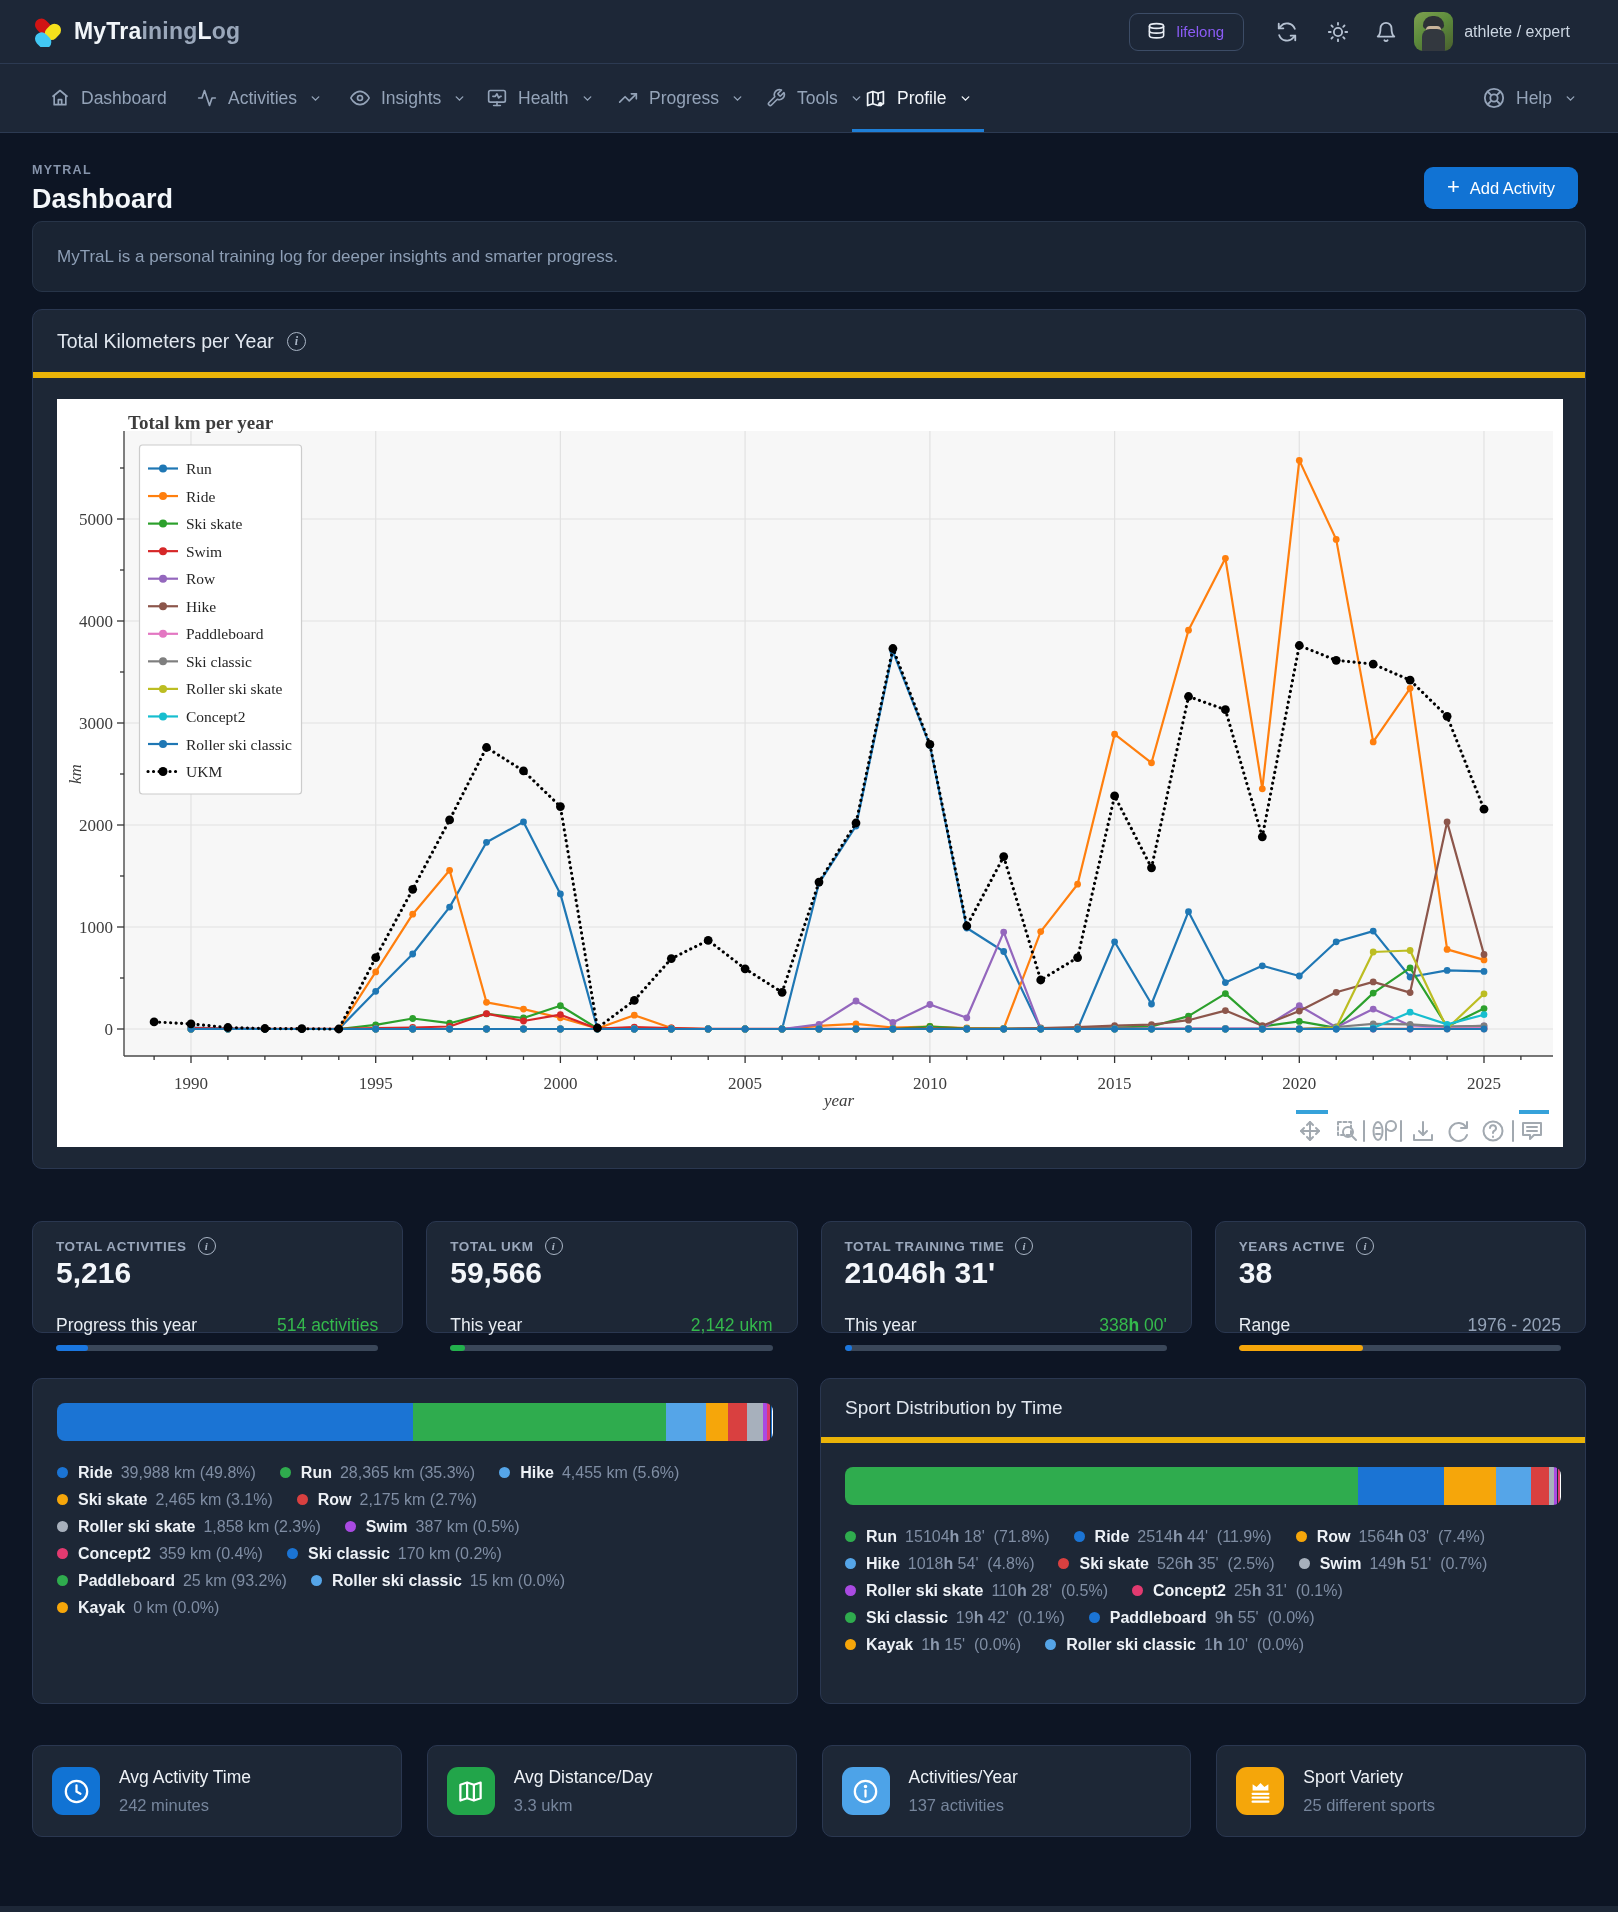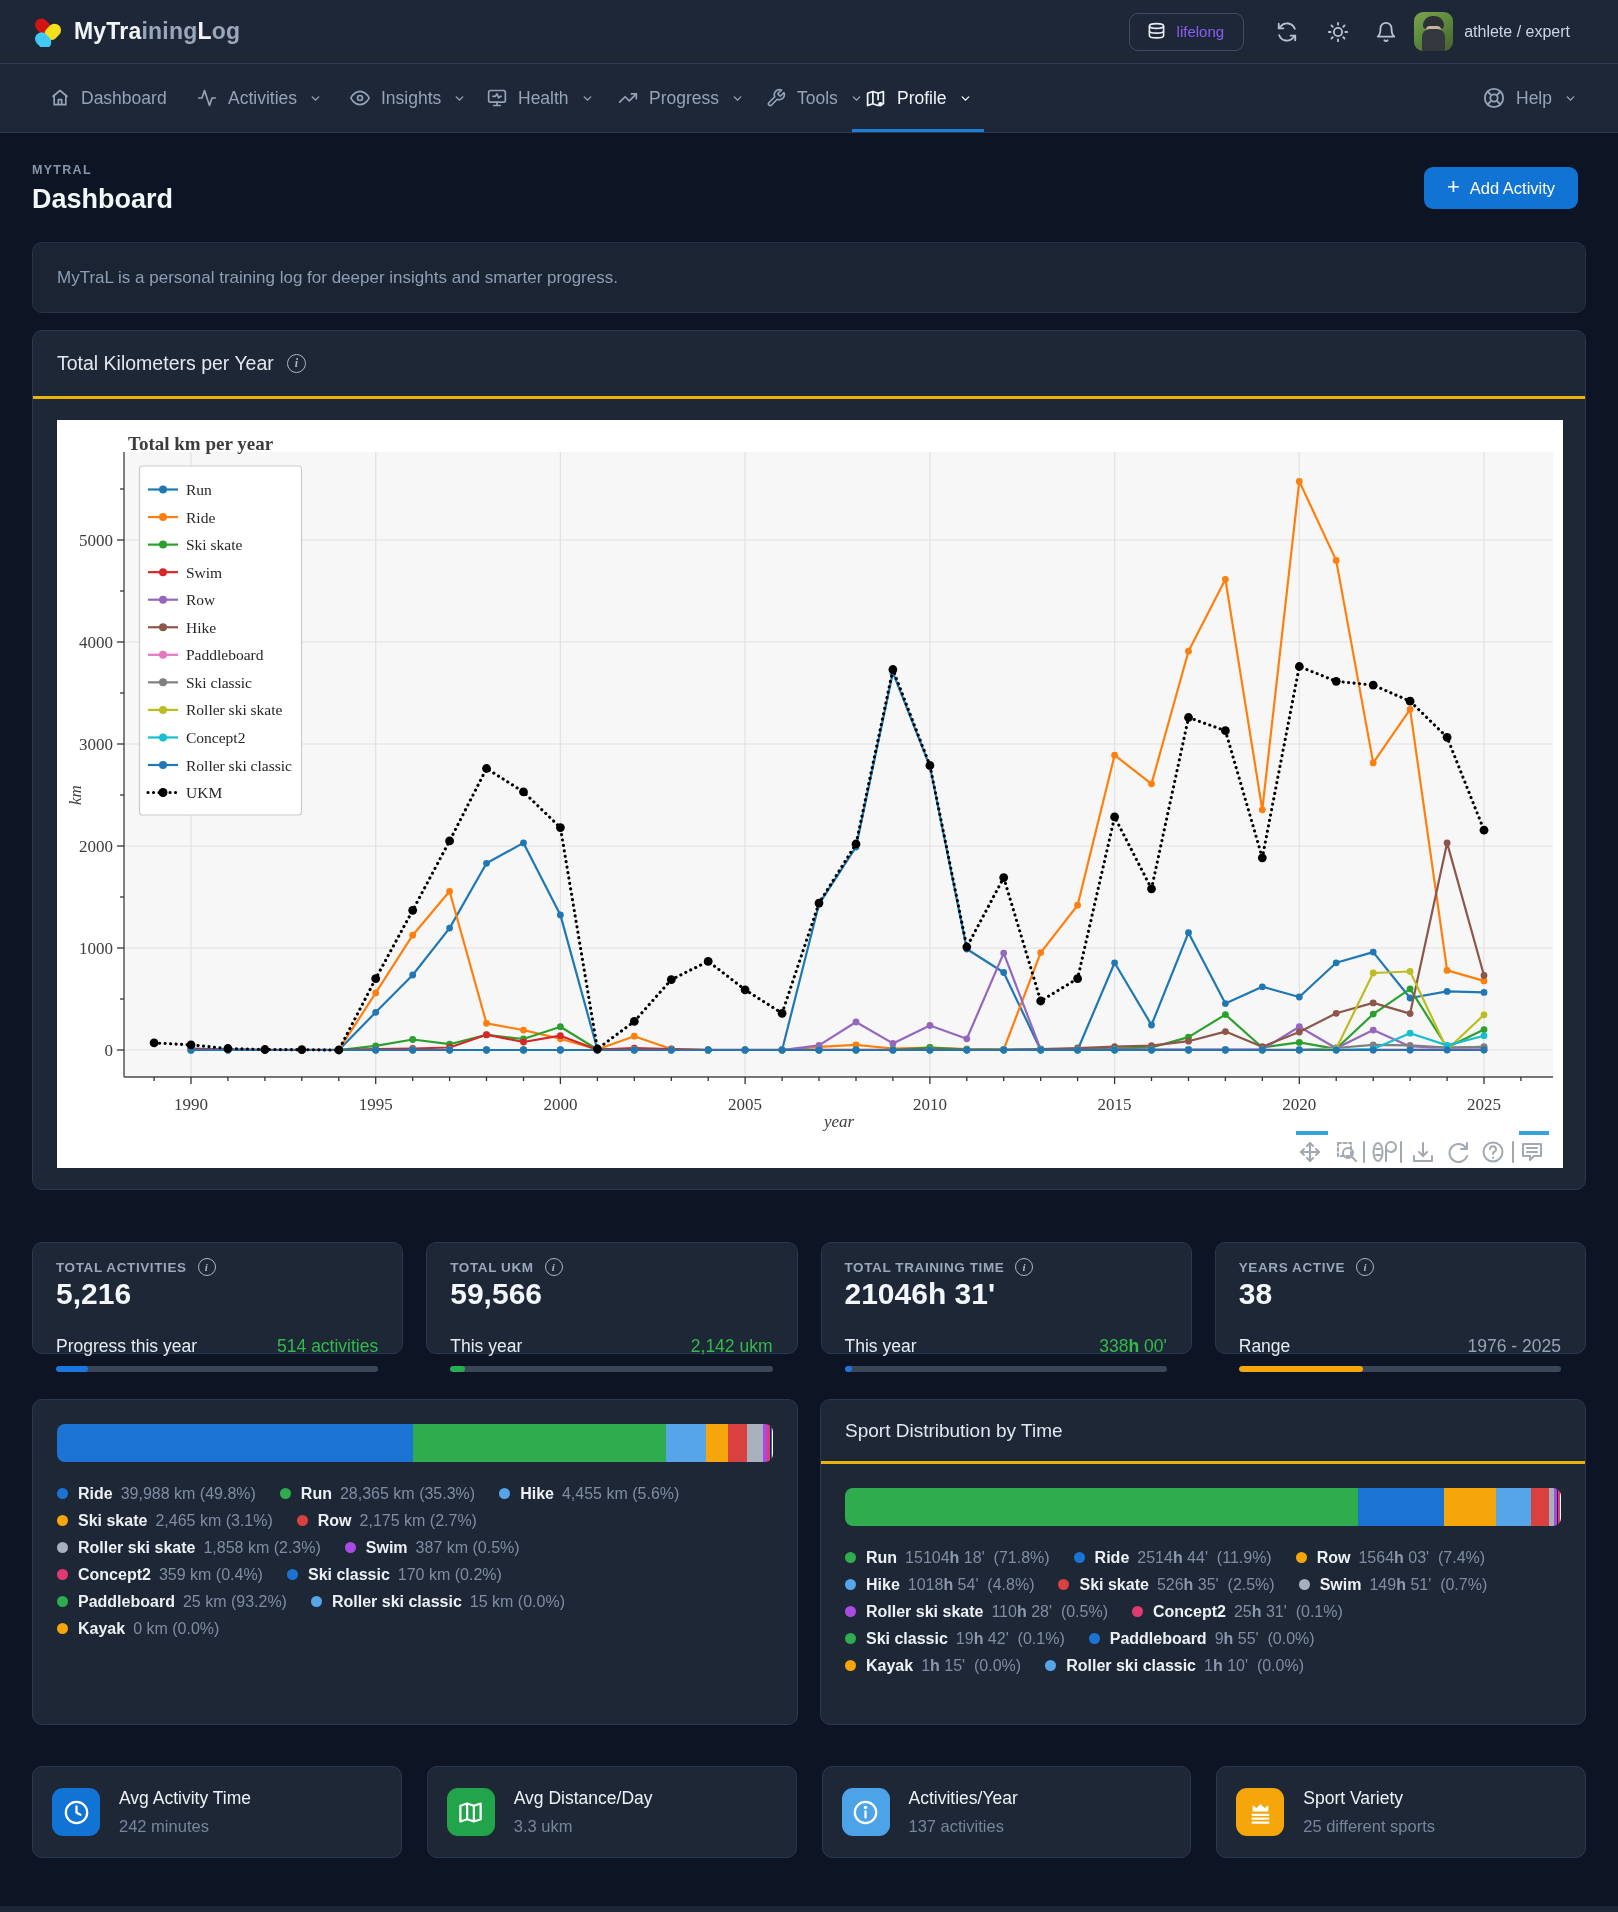--- a/index.html
+++ b/index.html
@@ -22,24 +22,24 @@
 .nav .chev { margin-left:3px; }
 .nav.active { color:#f1f5f9; }
 .nav.active:after { content:""; position:absolute; left:-13px; right:-10px; bottom:0; height:3px; background:#1e7fd8; }
 
 main { padding:0 32px; position:relative; }
 .pagehead { padding-top:30px; position:relative; height:88px; }
 .eyebrow { font-size:12.5px; letter-spacing:1.3px; color:#8694ab; font-weight:bold; }
 .h1 { font-size:27px; font-weight:bold; color:#f4f7fa; margin-top:7px; }
 .addbtn { position:absolute; right:8px; top:34px; width:154px; height:42px; background:#1173d4; border-radius:9px; color:#fff; font-size:16.5px; display:flex; align-items:center; justify-content:center; gap:10px; }
 .addbtn .plus { font-size:22px; font-weight:normal; margin-top:-2px; }
-.banner { margin-top:21px; height:71px; background:#1a2433; border:1px solid #273448; border-radius:10px; display:flex; align-items:center; padding:3px 24px; color:#8d9eb5; font-size:17px; }
+.banner { height:71px; background:#1a2433; border:1px solid #273448; border-radius:10px; display:flex; align-items:center; padding:3px 24px; color:#8d9eb5; font-size:17px; }
 .card { background:#1d2736; border:1px solid #2a3750; border-radius:10px; }
 .chartcard { margin-top:17px; height:860px; }
-.cardhead { height:68px; display:flex; align-items:center; padding:0 24px; border-bottom:3px solid #eab308; font-size:19.5px; color:#e2e8f0; gap:13px; }
+.cardhead { height:68px; display:flex; align-items:center; padding:0 24px; border-bottom:6px solid #eab308; font-size:19.5px; color:#e2e8f0; gap:13px; }
 .info { width:19px; height:19px; border-radius:50%; border:1.6px solid #aab6c6; color:#aab6c6; font-size:12px; display:inline-flex; align-items:center; justify-content:center; font-family:"Liberation Serif",serif; font-style:italic; font-weight:bold; flex:none; }
 .chartbox { margin:21px 24px 0 24px; }
 .statrow { display:flex; gap:23px; margin-top:52px; }
 .stat { flex:1; height:112px; padding:13px 23px 0 23px; position:relative; }
 .stat .lbl { display:flex; align-items:center; gap:11px; font-size:13.5px; letter-spacing:.6px; color:#9aa7bb; font-weight:bold; margin-top:2px; }
 .stat .lbl .info { width:18px; height:18px; font-size:11px; }
 .stat .big { font-size:30px; font-weight:bold; color:#f3f6fa; margin-top:1px; }
 .stat .sub { display:flex; justify-content:space-between; font-size:17.5px; color:#e8edf3; position:absolute; left:23px; right:24px; top:93px; }
 .stat .sub .gv { color:#34b94c; }
 .stat .sub .hb { font-weight:bold; }

